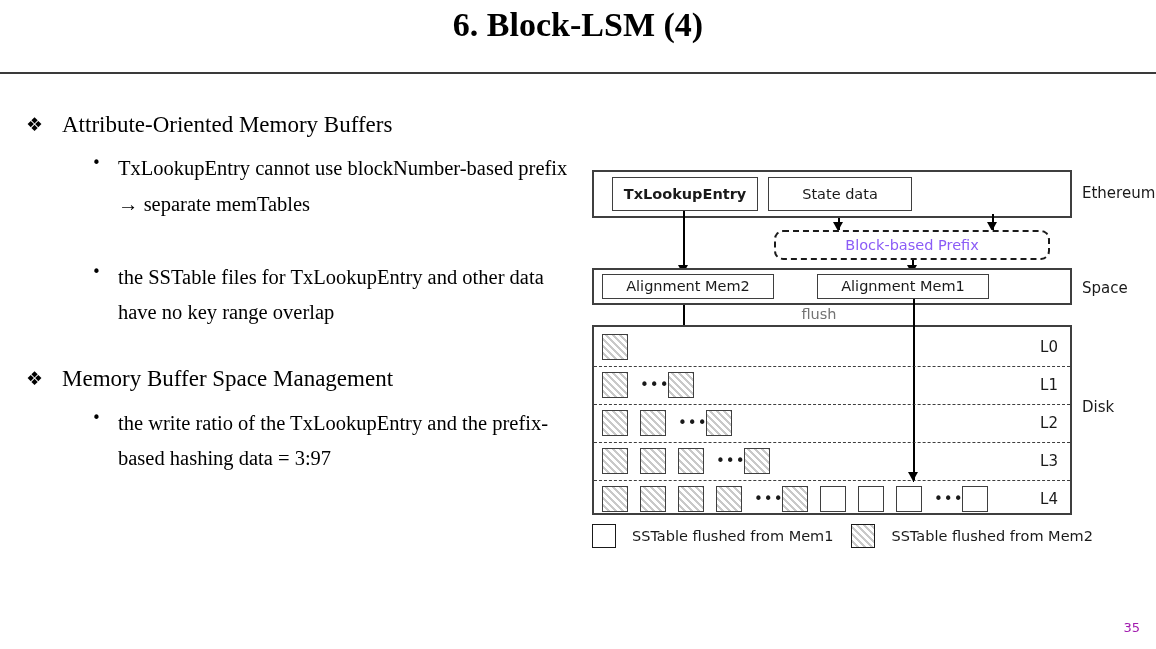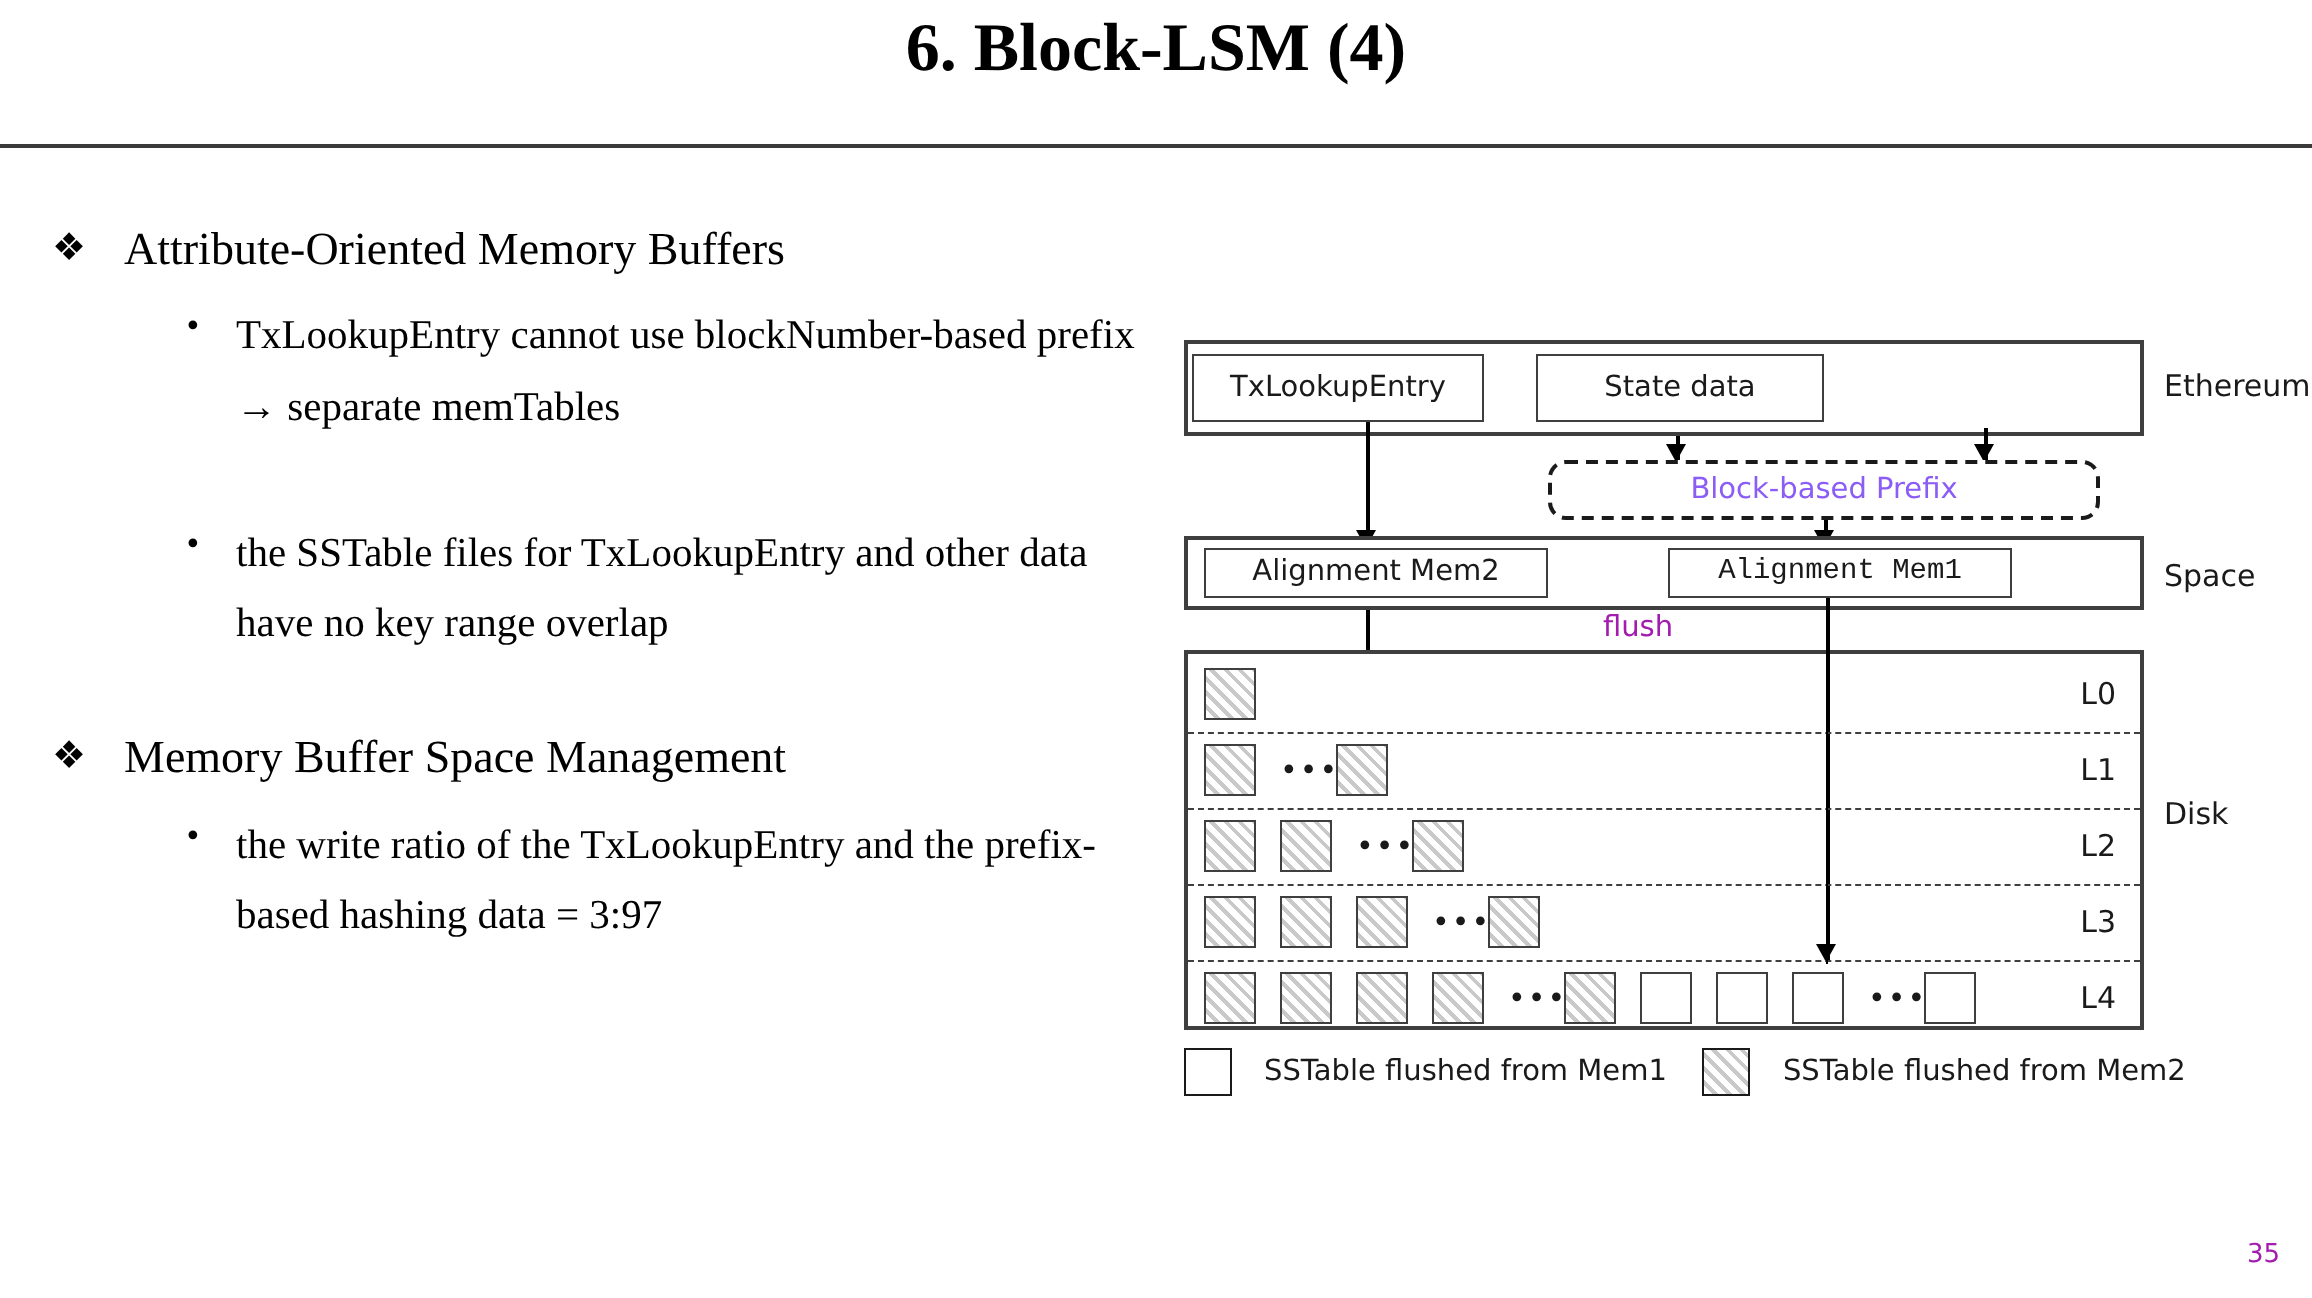--- a/index.html
+++ b/index.html
@@ -110,46 +110,46 @@
   }
   .side-label {
     position: absolute;
     font-size: 15px;
     color: #1a1a1a;
     white-space: nowrap;
   }
 
   
   #eth-box   { left: 4px;  top: 10px;  width: 480px; height: 48px; }
-  #b-txlook  { left: 8px; top: 17px;  width: 146px; height: 34px; }
+  #b-txlook  { left: 24px; top: 17px;  width: 146px; height: 34px; font-weight: bold; }
   #b-state   { left: 180px;top: 17px;  width: 144px; height: 34px; }
   #b-meta    { left: 334px;top: 14px;  width: 140px; height: 40px; }
 
   
   #prefix-box {
     position: absolute;
     left: 186px; top: 70px; width: 276px; height: 30px;
     box-sizing: border-box;
     border: 2px dashed #1a1a1a;
     border-radius: 9px;
     background: #ffffff;
     display: flex; align-items: center; justify-content: center;
     font-size: 14.5px; color: #8b5cf6;
   }
 
   
   #mem-box   { left: 4px;  top: 108px; width: 480px; height: 37px; }
   #b-mem2    { left: 14px; top: 114px; width: 172px; height: 25px; }
-  #b-mem1    { left: 246px;top: 114px; width: 172px; height: 25px; font-family: Liberation Mono, monospace; }
+  #b-mem1    { left: 229px;top: 114px; width: 172px; height: 25px; }
 
   #flush-label {
     position: absolute;
     left: 186px; top: 146px; width: 90px;
     text-align: center;
-    font-size: 14.5px; color: #a21caf;
+    font-size: 14.5px; color: #737373;
   }
 
   
   #disk-box  { left: 4px;  top: 165px; width: 480px; height: 190px; }
 
   .lvl-row {
     position: absolute;
     left: 6px;
     width: 476px;
     height: 38px;

